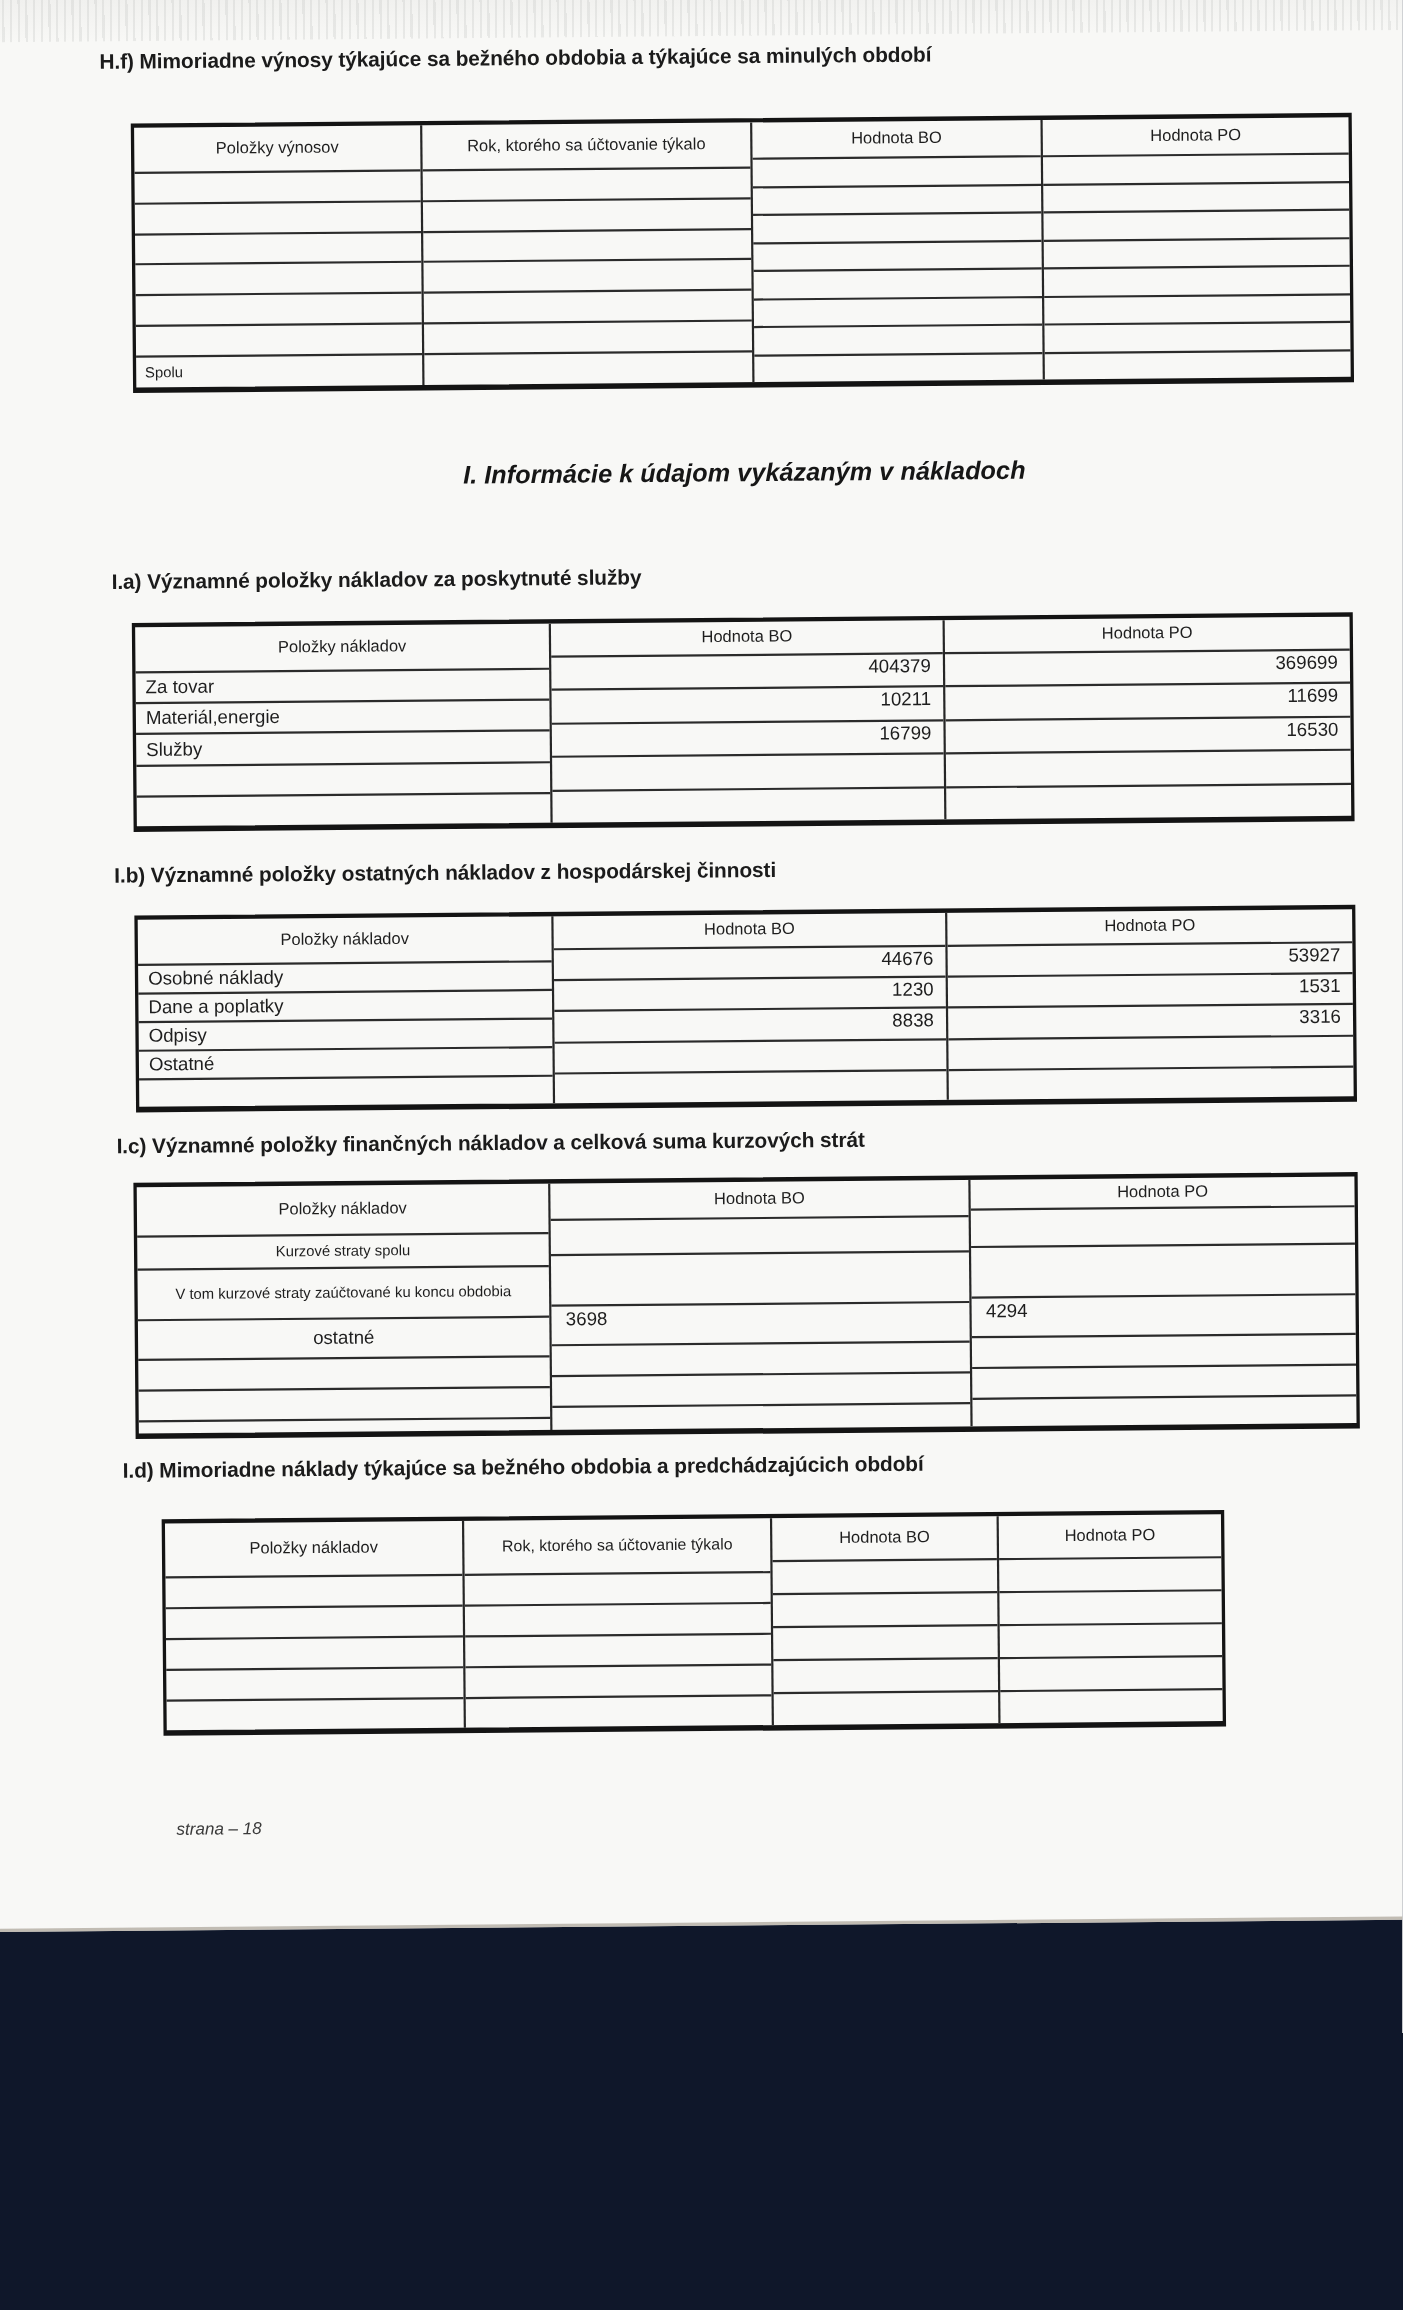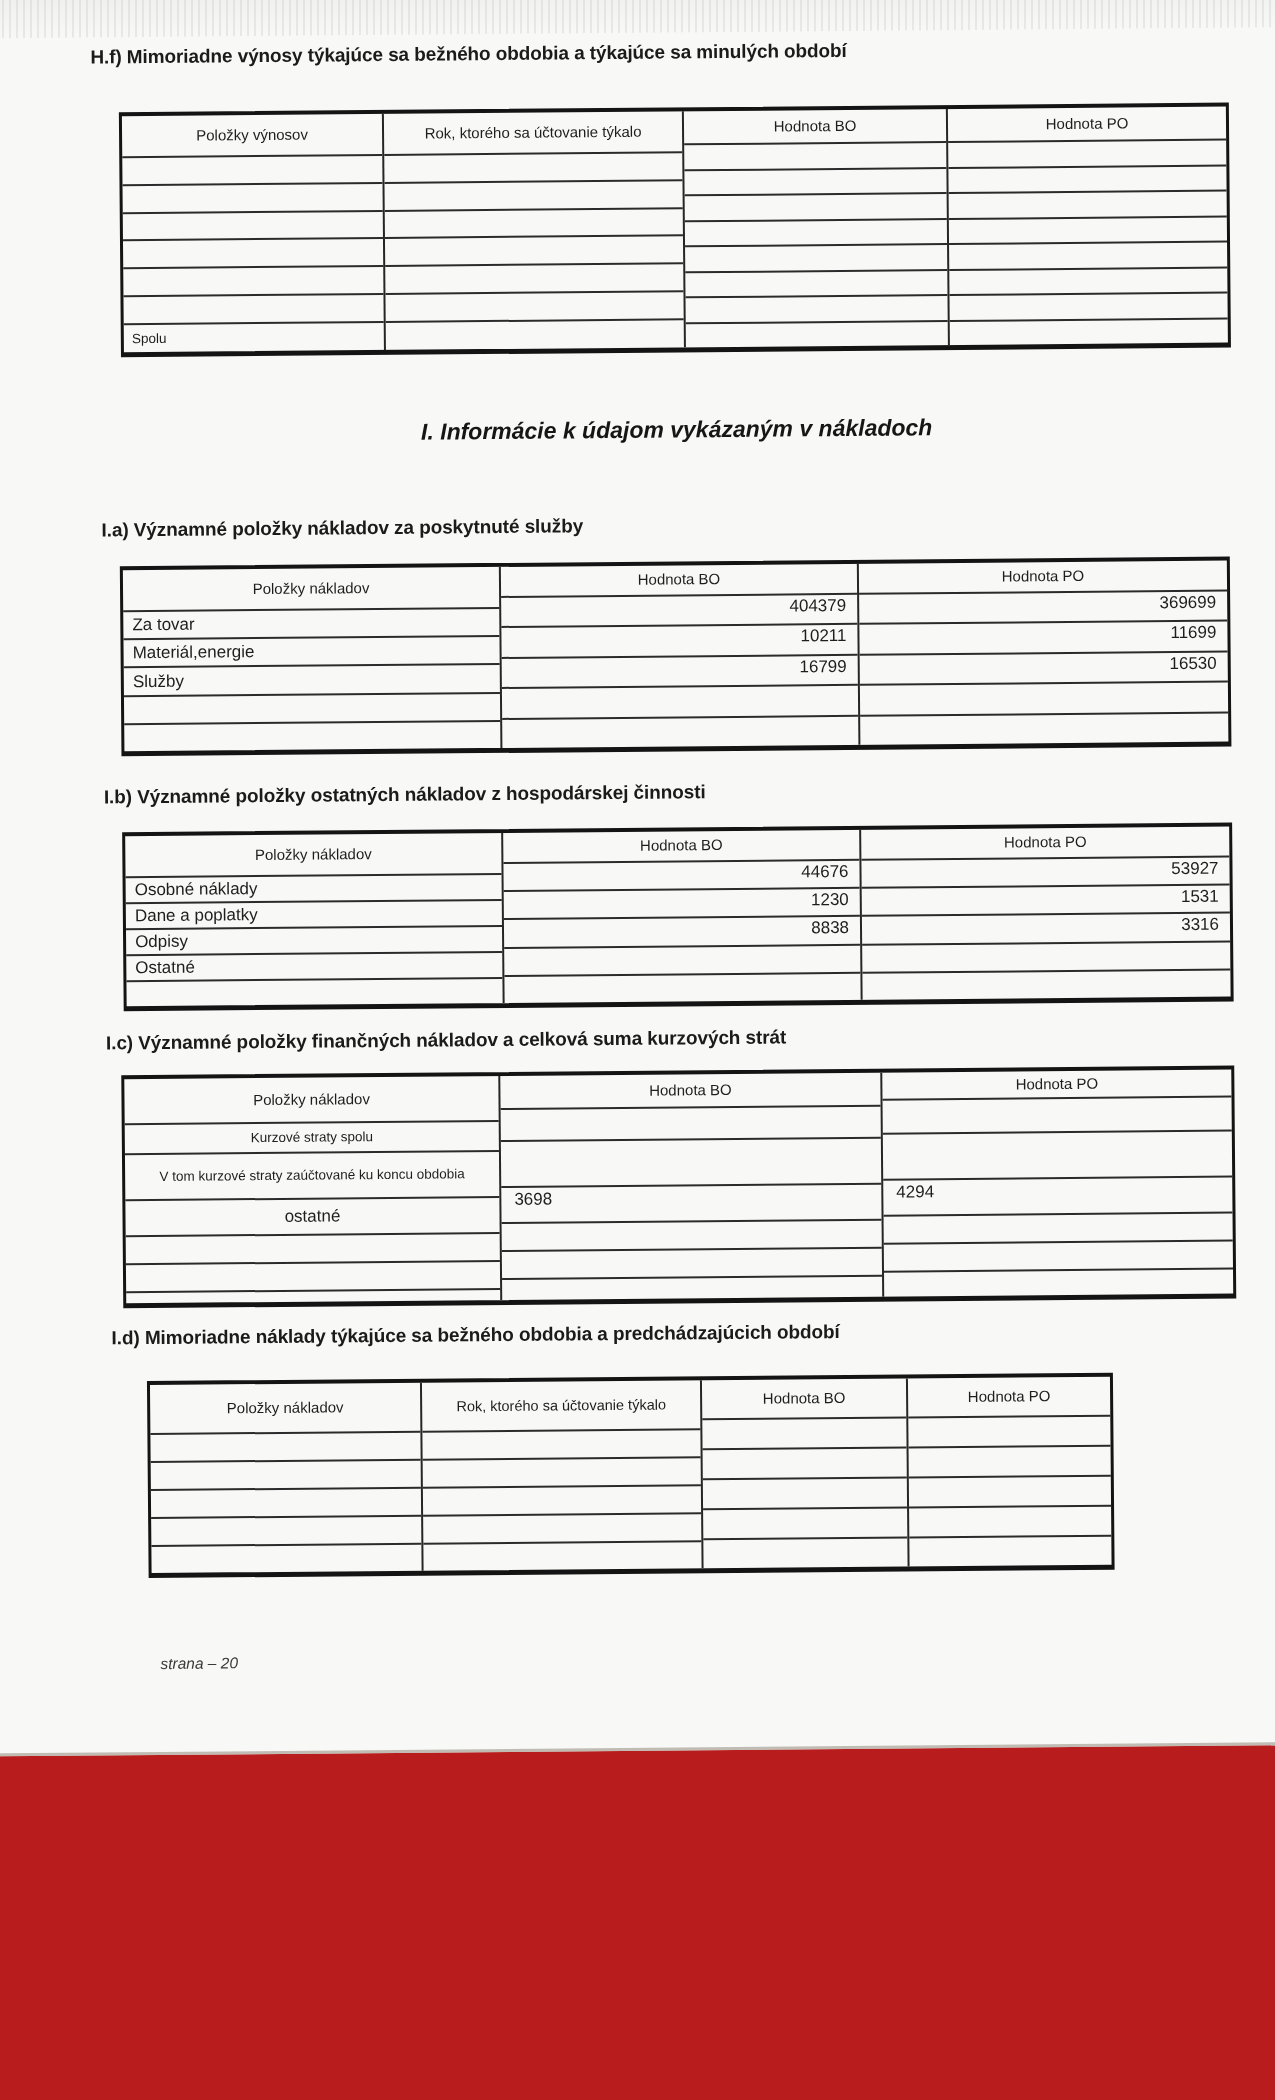--- a/index.html
+++ b/index.html
@@ -1,18 +1,18 @@
 <!DOCTYPE html>
 <html><head>
 <meta charset="utf-8">
 <style>
   html,body { margin:0; padding:0; background:#ffffff; }
   .canvas {
     position:relative; width:1275px; height:2100px; overflow:hidden;
-    background:#b91c1c; font-family:"Liberation Sans", sans-serif; color:#1e1e1e;
+    background:#0f172a; font-family:"Liberation Sans", sans-serif; color:#1e1e1e;
   }
   .paper {
     position:absolute; left:-26px; top:-16px; width:1336px; height:1772px;
     background:#f8f8f6;
     transform:rotate(-0.5deg); transform-origin:60px 30px;
   }
   .edge-line {
     position:absolute; left:0; bottom:0; width:100%; height:3px;
     background:#b3aca3; opacity:.8;
   }
@@ -225,18 +225,18 @@
           <div class="tcol" style="flex: 1 1 0px;">
             <div class="tcell thead" style="flex: 0 0 40px;">Hodnota PO</div>
             <div class="tcell" style="flex: 1 1 0px;"></div>
             <div class="tcell" style="flex: 1 1 0px;"></div>
             <div class="tcell" style="flex: 1 1 0px;"></div>
             <div class="tcell" style="flex: 1 1 0px;"></div>
             <div class="tcell" style="flex: 1 1 0px;"></div>
           </div>
         </div>
 
-      <div class="pagenum" style="left:146px; top:1656px;">strana – 20</div>
+      <div class="pagenum" style="left:146px; top:1656px;">strana – 18</div>
 
     </div>
     <div class="edge-line"></div>
   </div>
 </div>
 
 </body></html>

